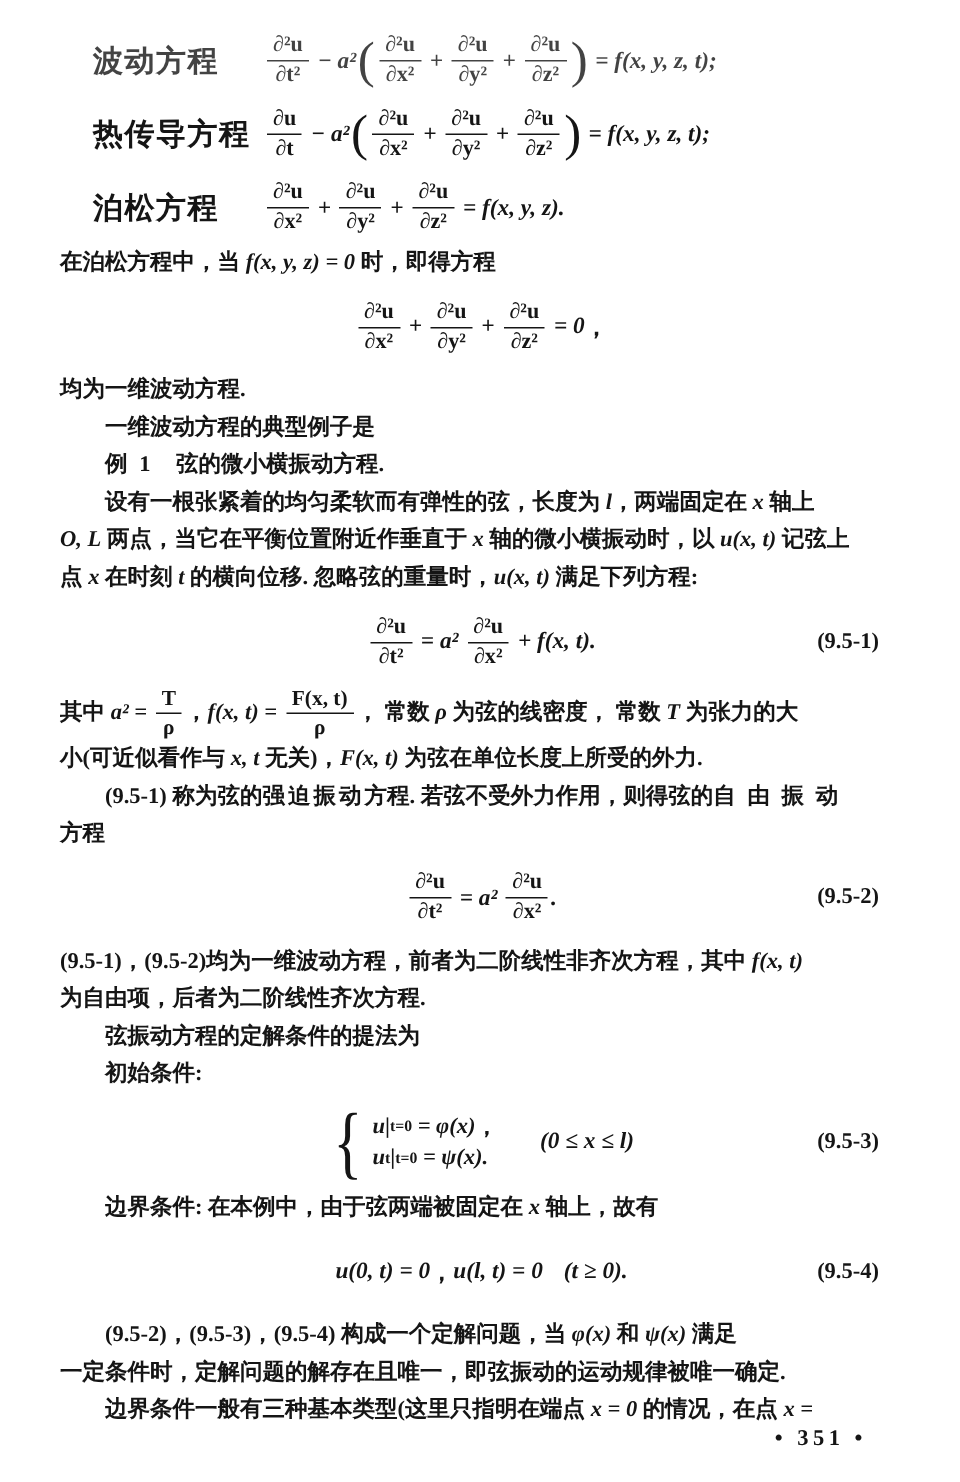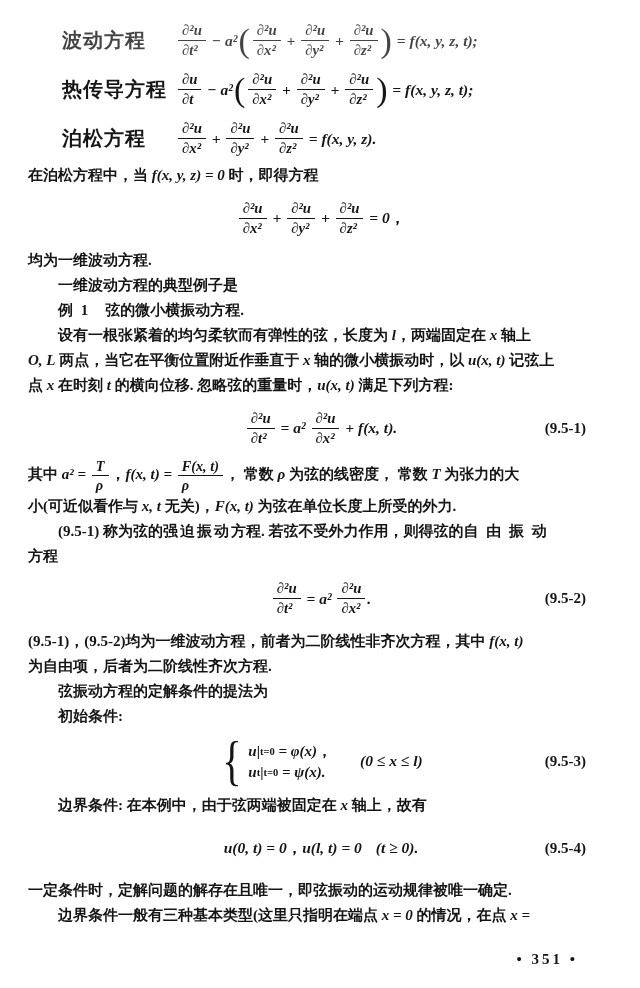--- a/index.html
+++ b/index.html
@@ -14,41 +14,41 @@
   .eqrow{display:flex;align-items:center;height:49px;font-size:15.5px;}
   .eqrow:first-child{opacity:.8;}
   .eqlabel{flex:0 0 148px;box-sizing:border-box;padding-left:34px;
            font-weight:700;font-size:20px;letter-spacing:1px;font-style:normal;}
   .formula{display:inline-flex;align-items:center;font-weight:600;white-space:pre;}
 
   
   .m{font-style:italic;}
   .t{font-style:normal;}
   .strong{font-weight:800;letter-spacing:2px;}
-  .frac{display:inline-block;text-align:left;vertical-align:middle;
-        font-style:italic;line-height:1.15;margin:0 2px;font-size:.95em;}
+  .frac{display:inline-block;text-align:center;vertical-align:middle;
+        line-height:1.15;margin:0 2px;font-size:.95em;}
   .frac .num{display:block;padding:0 4px 1px;border-bottom:1.6px solid #151515;}
   .frac .den{display:block;padding:1px 4px 0;}
   .bigp{font-size:34px;font-weight:400;font-style:normal;line-height:1;
         vertical-align:middle;margin:0 1px;}
   .sub{font-size:10.5px;vertical-align:-4px;letter-spacing:0;}
   .sp{display:inline-block;}
   .cases{display:inline-flex;align-items:center;}
   .cases .brace{font-size:54px;font-weight:400;font-style:normal;line-height:.9;
                 margin-right:3px;transform:scaleX(.75);}
   .cases .col{display:flex;flex-direction:column;align-items:flex-start;row-gap:3px;}
   .case-line{display:inline-flex;align-items:center;font-size:15px;font-weight:600;white-space:pre;}
 
   
   .disp{position:relative;display:flex;justify-content:center;align-items:center;
         margin:8px 0;font-size:15.5px;min-height:44px;}
   .disp .eqno{position:absolute;right:28px;font-style:normal;font-weight:600;font-size:15px;}
 
   
-  .para{font-size:15px;line-height:25px;font-weight:600;white-space:nowrap;font-style:normal;}
+  .para{font-size:15px;line-height:25px;font-weight:600;white-space:nowrap;font-style:normal;margin-left:12px;}
   .indent{padding-left:30px;}
   .h2{font-size:19px;font-weight:700;margin:16px 0 12px;letter-spacing:1px;white-space:nowrap;}
 
   .pagenum{position:absolute;right:62px;bottom:20px;font-size:15px;
            font-weight:700;letter-spacing:3px;margin-top:46px;}
 </style>
 </head>
 <body>
 
 <div id="main">
@@ -92,17 +92,18 @@
     <div class="para indent">初始条件:</div>
     <div class="disp">
       <span class="formula"><span class="cases"><span class="brace">{</span><span class="col"><span class="case-line"><span class="m">u</span><span class="t">|</span><span class="sub">t=0</span><span class="m"> = φ(x)</span><span class="t">，</span></span><span class="case-line"><span class="m">u</span><span class="sub">t</span><span class="t">|</span><span class="sub">t=0</span><span class="m"> = ψ(x).</span></span></span></span><span class="sp" style="width: 28px;"></span><span class="m">(0 ≤ x ≤ l)</span></span>
       <span class="eqno">(9.5-3)</span>
     </div>
     <div class="para indent"><span class="t">边界条件: 在本例中，由于弦两端被固定在 </span><span class="m">x</span><span class="t"> 轴上，故有</span></div>
     <div class="disp">
       <span class="formula"><span class="m">u(0, t) = 0</span><span class="t">，</span><span class="m">u(l, t) = 0</span><span class="sp" style="width: 14px;"></span><span class="m">(t ≥ 0).</span></span>
       <span class="eqno">(9.5-4)</span>
     </div>
+    <div class="para indent"><span class="t">(9.5-2)，(9.5-3)，(9.5-4) 构成一个定解问题，当 </span><span class="m">φ(x)</span><span class="t"> 和 </span><span class="m">ψ(x)</span><span class="t"> 满足</span></div>
     <div class="para">一定条件时，定解问题的解存在且唯一，即弦振动的运动规律被唯一确定.</div>
     <div class="para indent"><span class="t">边界条件一般有三种基本类型(这里只指明在端点 </span><span class="m">x = 0</span><span class="t"> 的情况，在点 </span><span class="m">x =</span></div>
   </div>
 
 <div class="pagenum">• 351 •</div>
 
 </body></html>

